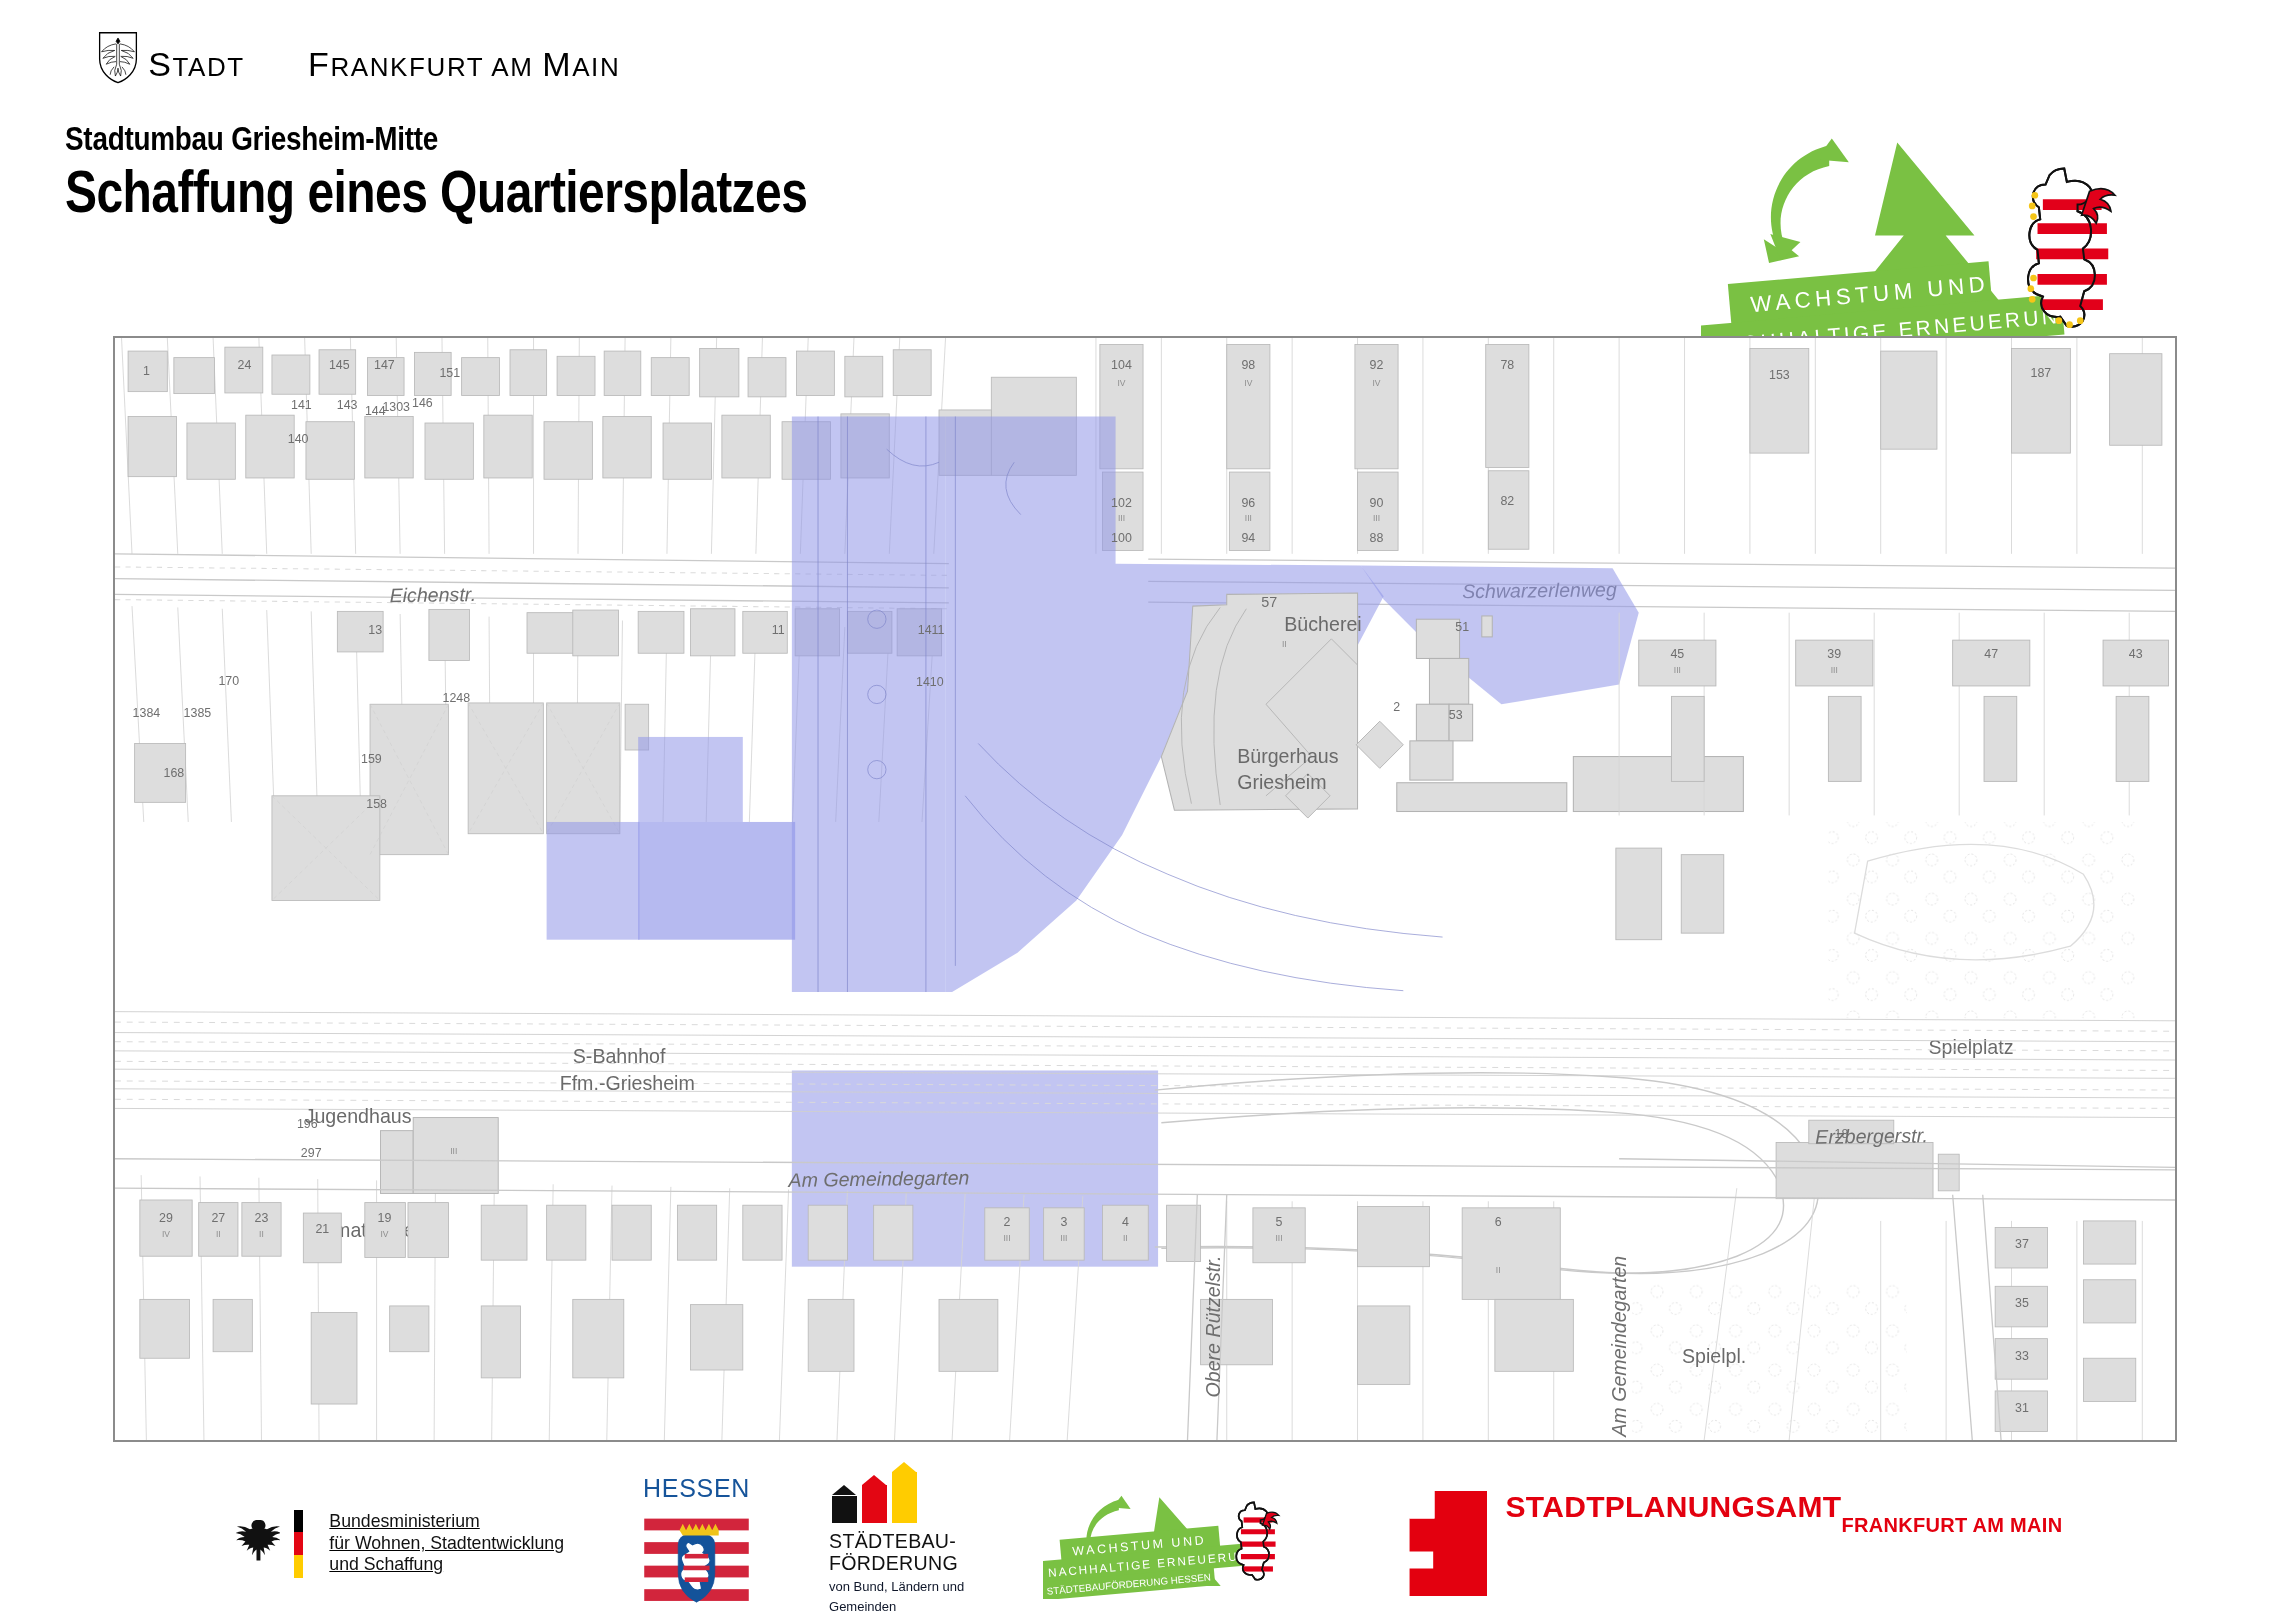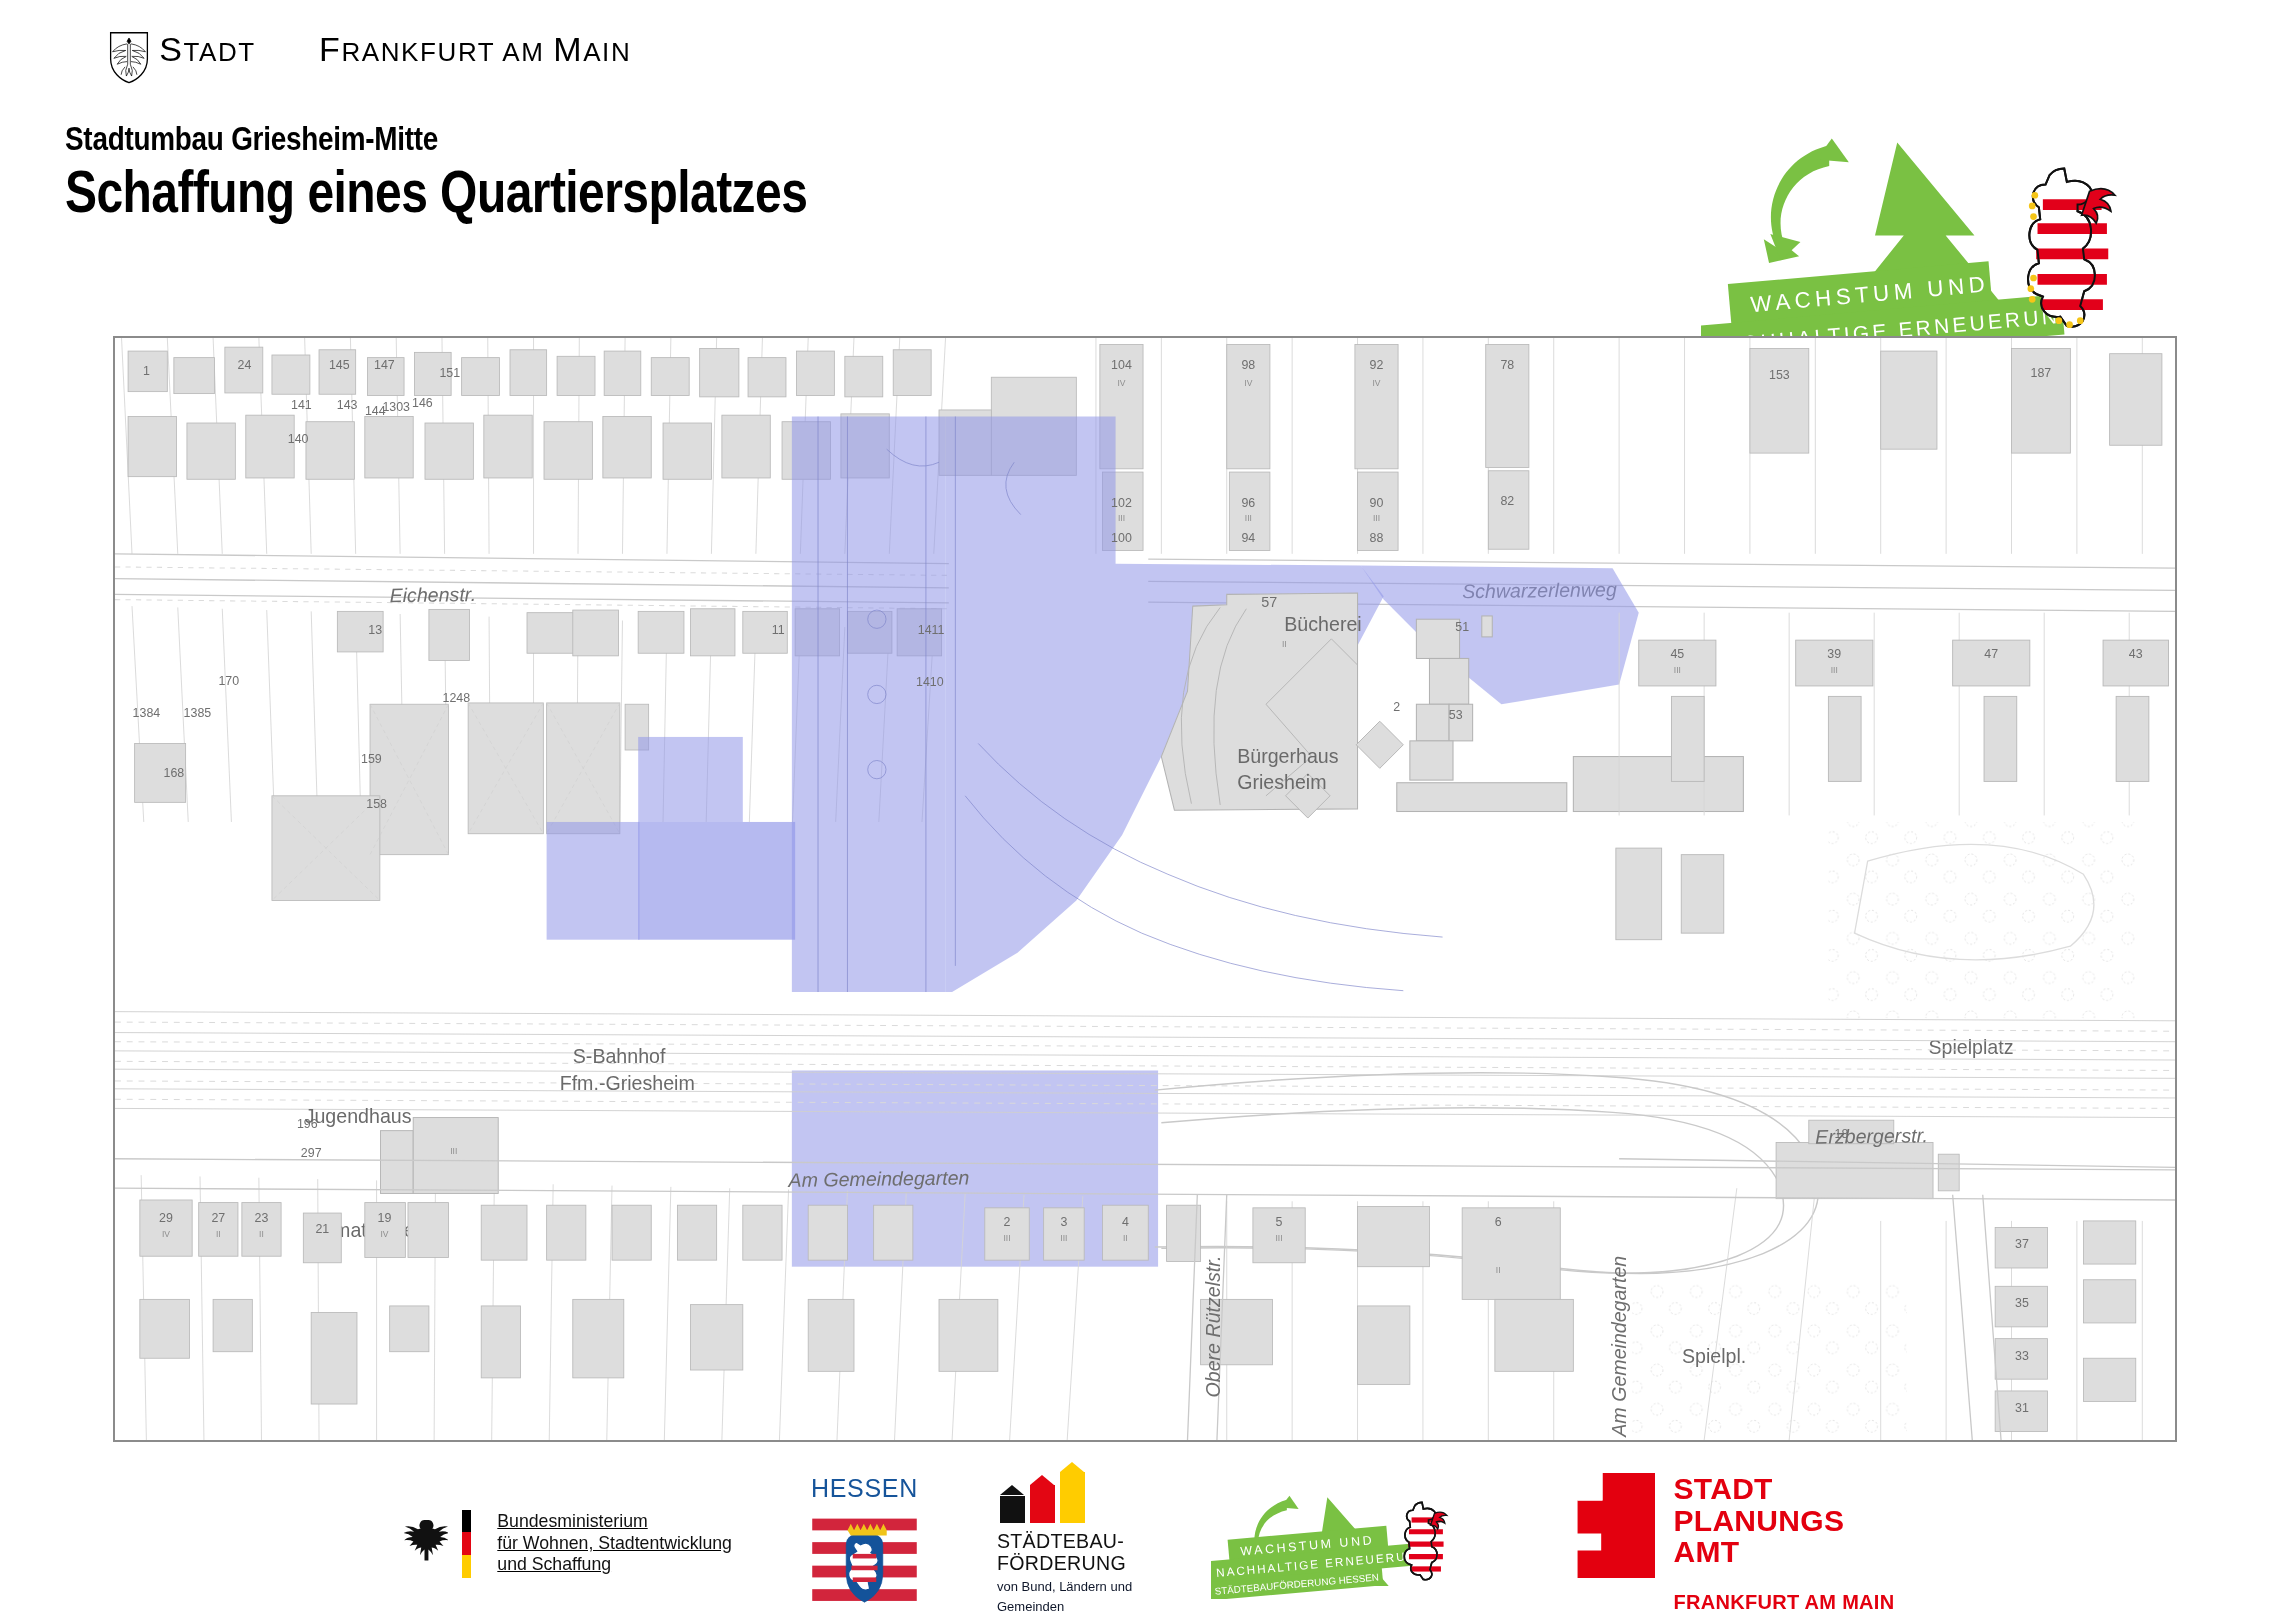--- a/index.html
+++ b/index.html
@@ -12,22 +12,22 @@
     overflow: hidden;
   }
   #page {
     position: relative;
     width: 2295px; height: 1622px;
     background: #ffffff;
   }
 
   
   #city-logo {
-    position: absolute; left: 108px; top: 30px;
-    display: flex; align-items: flex-start; gap: 9.2px;
+    position: absolute; left: 97px; top: 30px;
+    display: flex; align-items: flex-end; gap: 9.2px;
   }
   #city-logo .crest { width: 42px; height: 54px; flex: 0 0 auto; }
   #city-logo .word {
     font-family: "Liberation Sans", sans-serif;
     font-size: 26px; letter-spacing: 1.6px; color: #000;
     font-weight: 300; white-space: nowrap;
   }
   #city-logo .word .cap { font-size: 34px; }
 
   #title-sub {
@@ -129,21 +129,21 @@
   #stbf .big { font-size: 19.6px; font-weight: normal; color: #111; line-height: 1.15; letter-spacing: 0.3px;}
   #stbf .small { font-size: 13px; color: #0f172a; line-height: 1.2; margin-top: 4.6px; }
 
   
   #wachstum-small { width: 281px; height: 111px; }
   #wachstum-small svg { width: 100%; height: 100%; display: block; }
 
   
   #spa { gap: 18.3px; align-items: flex-start; }
   #spa .mark { width: 84px; height: 105px; }
-  #spa .lines { display: flex; flex-direction: column; }
+  #spa .lines { display: flex; flex-direction: row; text-align: center; }
   #spa .l {
     font-size: 30px; font-weight: bold; color: #e3000f;
     line-height: 1.06; letter-spacing: 0.3px;
   }
   #spa .sub {
     font-size: 20px; font-weight: bold; color: #e3000f;
     margin-top: 23px; letter-spacing: 0.3px;
   }
 </style>
 </head>

